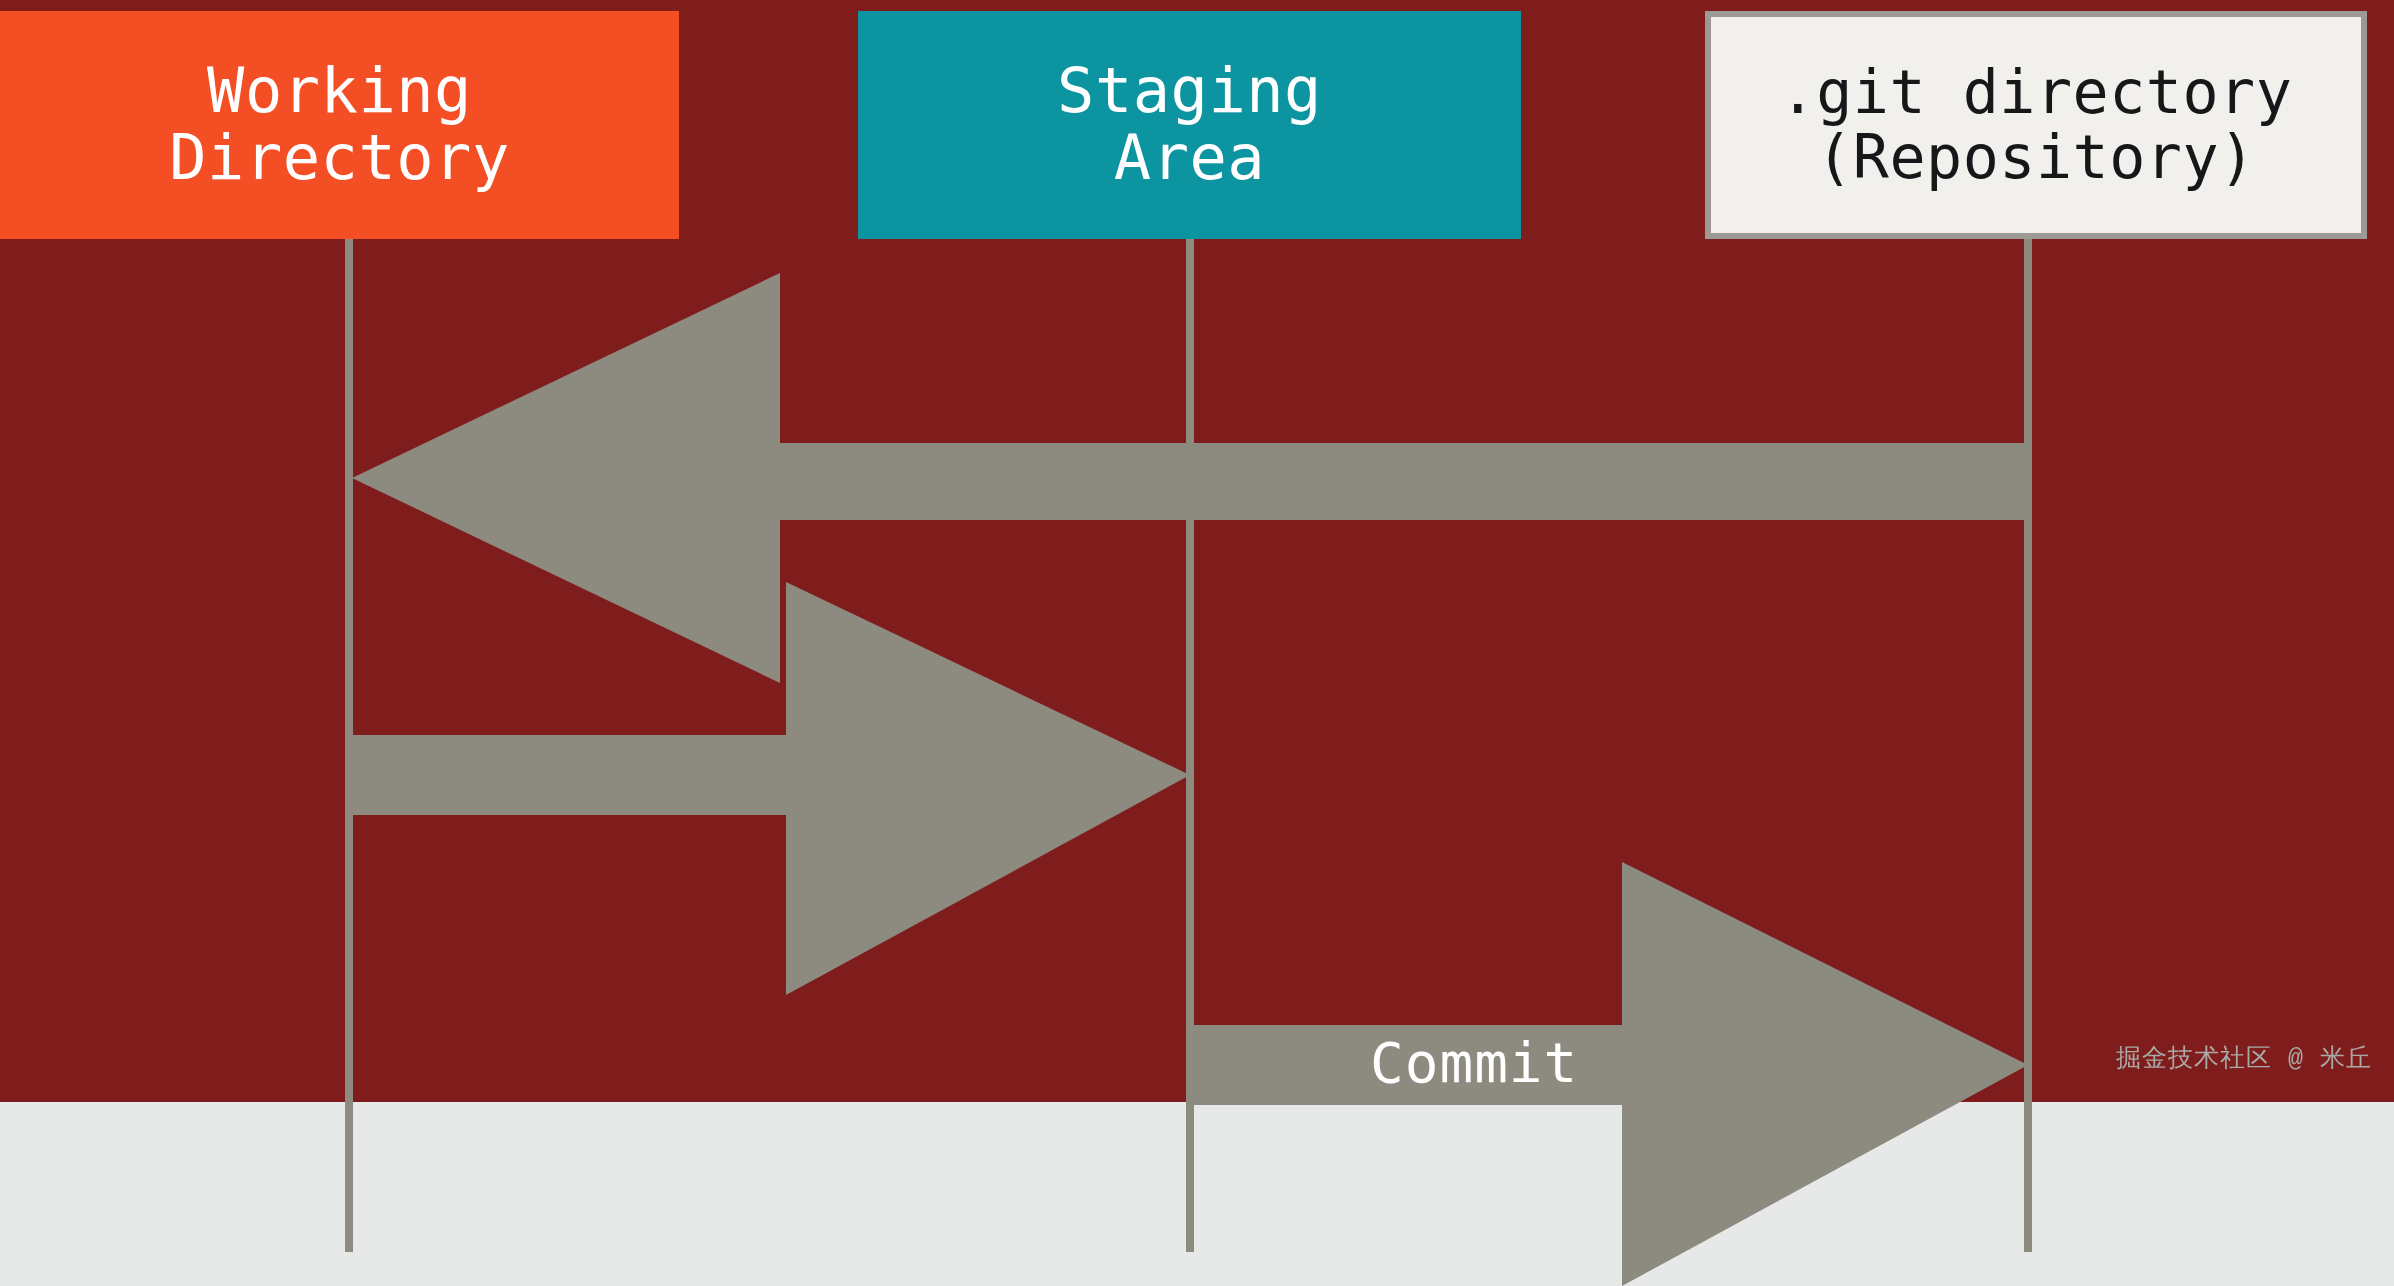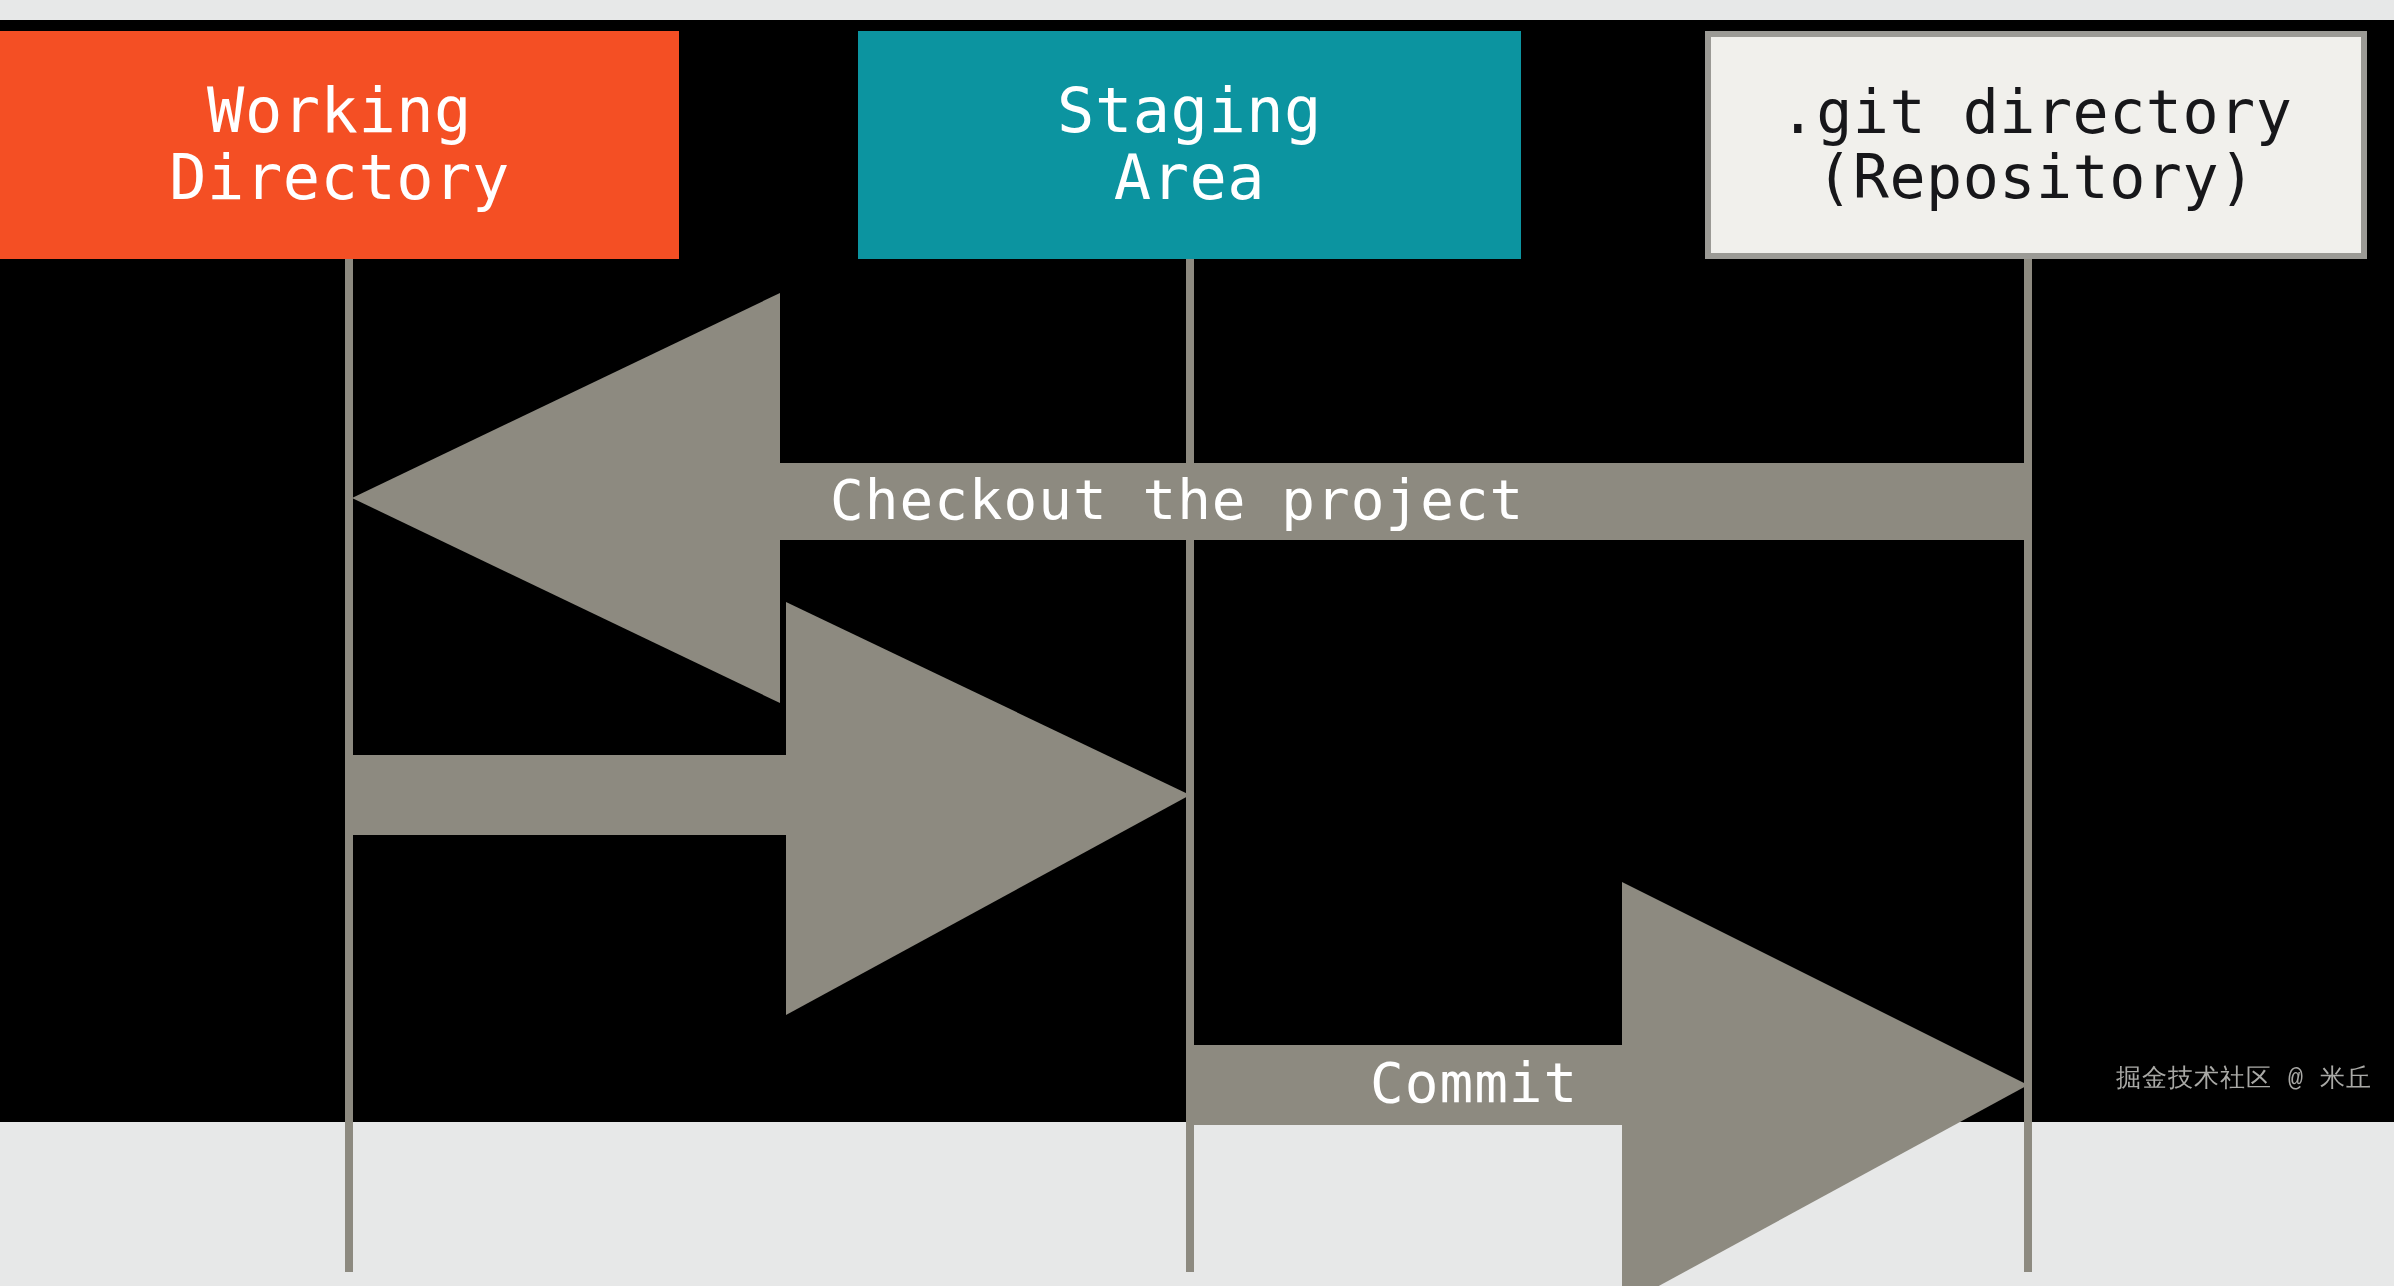--- a/index.html
+++ b/index.html
@@ -11,22 +11,21 @@
   body {
     width: 2394px;
     height: 1286px;
     overflow: hidden;
     font-family: "DejaVu Sans Mono", "Liberation Mono", monospace;
   }
   #stage {
     position: relative;
     width: 2394px;
     height: 1102px;
-    background: #000000;
-    margin-top: 20px;
+    background: #7f1d1d;
   }
   #diagram-svg {
     position: absolute;
     top: 0;
     left: 0;
     width: 2394px;
     height: 1286px;
   }
 
   
@@ -136,20 +135,19 @@
   <div class="node-box" id="node-gitdir">
     <span>.git directory
 (Repository)</span>
   </div>
 
   <div class="node-box" id="node-staging">
     <span>Staging
 Area</span>
   </div>
 
-  <div class="arrow-label" id="label-checkout">Checkout the project</div>
 
 
   <div class="arrow-label" id="label-commit">Commit</div>
 
   <div id="watermark">掘金技术社区 @ 米丘</div>
 
 </div>
 
 </body></html>

